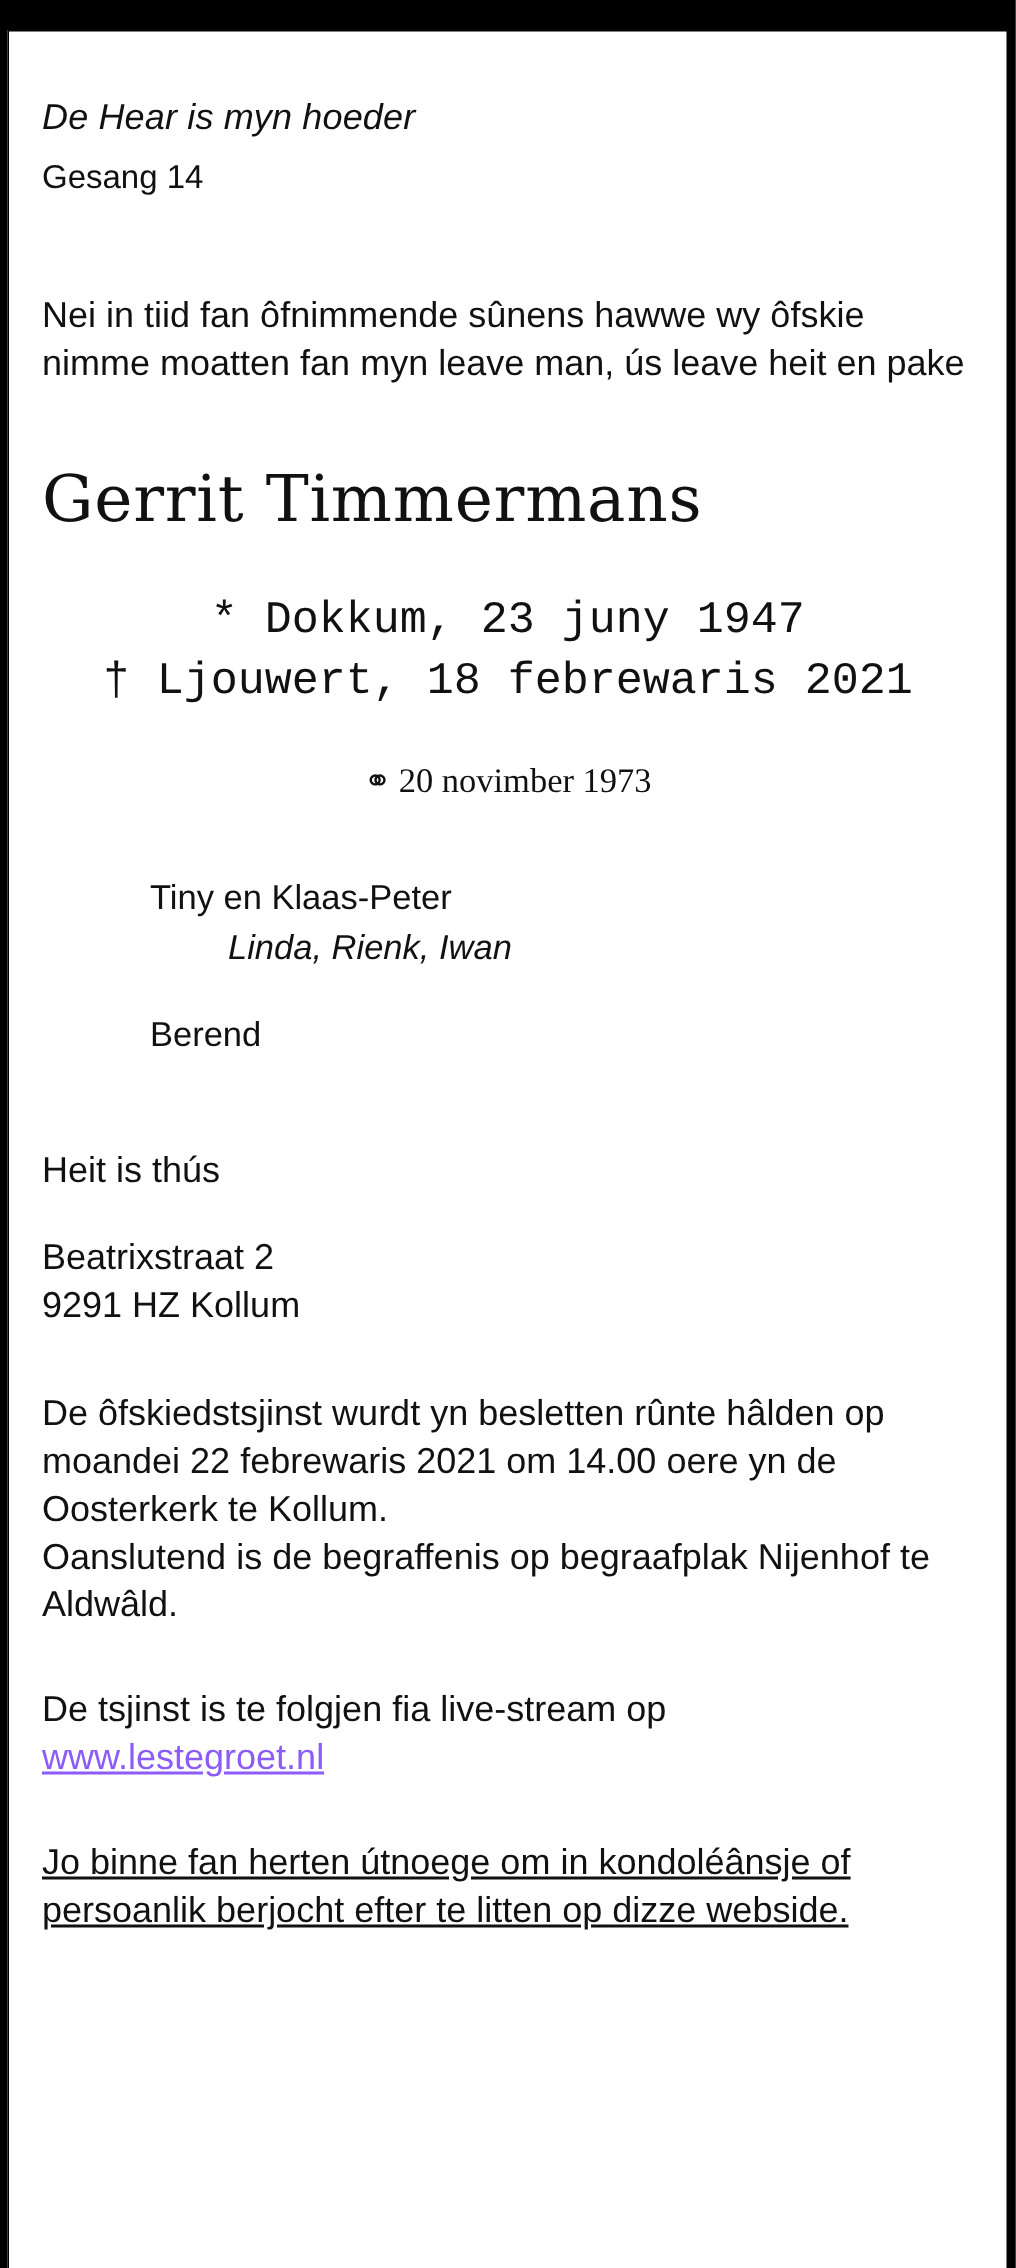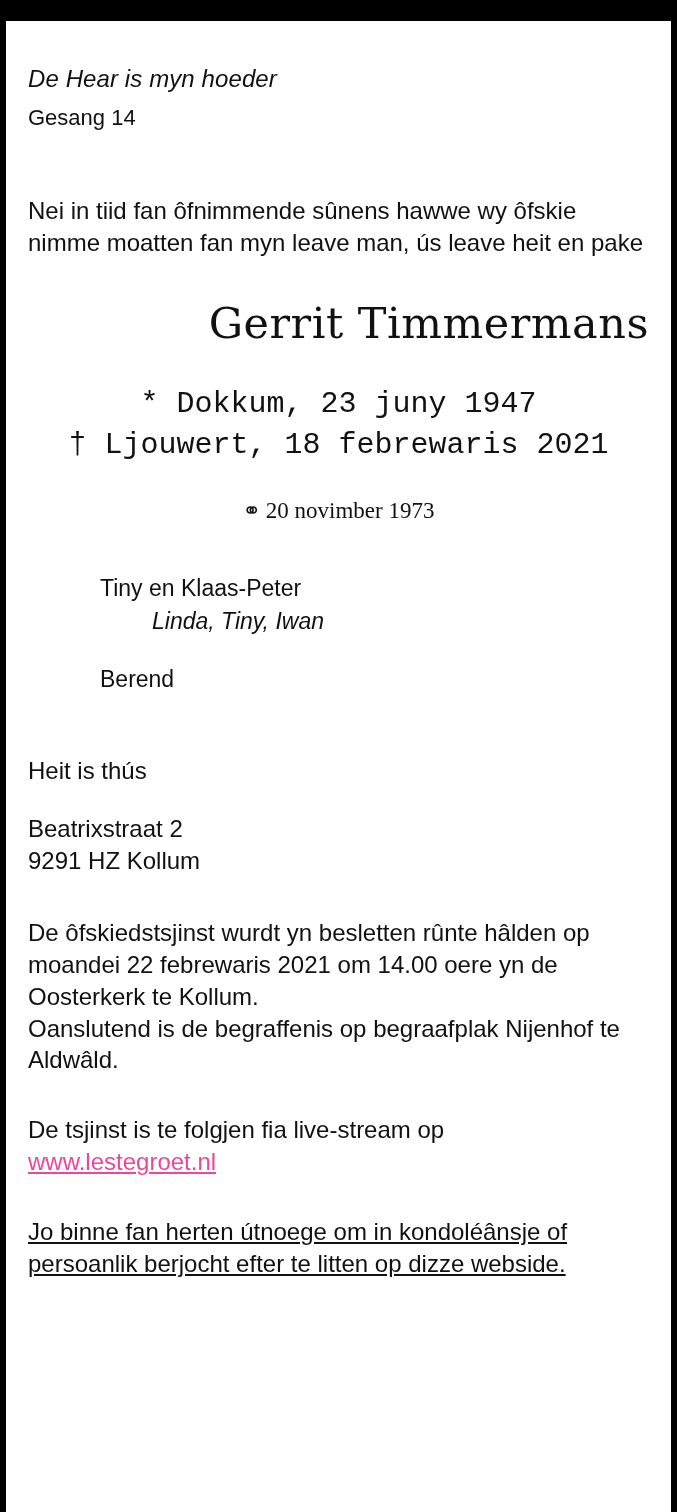--- a/index.html
+++ b/index.html
@@ -41,25 +41,25 @@
   .verse-ref {
     font-size: 22px;
     margin-top: 11px;
   }
   .intro {
     font-size: 24px;
     line-height: 1.35;
     margin-top: 64px;
   }
   .name {
-    text-align: right;
+    text-align: left;
     font-family: "DejaVu Serif", serif;
     font-size: 43px;
     letter-spacing: .5px;
-    margin-top: 38px;
+    margin-top: 48px;
     white-space: nowrap;
   }
   .dates {
     text-align: center;
     font-size: 30px;
     line-height: 1.38;
     margin-top: 36px;
     font-family: Liberation Mono, monospace;
   }
   .marriage {
@@ -99,21 +99,21 @@
     font-size: 24px;
     line-height: 1.33;
     margin-top: 40px;
   }
   .stream {
     font-size: 24px;
     line-height: 1.33;
     margin-top: 38px;
   }
   .stream a {
-    color: #ec4899;
+    color: #8b5cf6;
   }
   .invite {
     font-size: 24px;
     line-height: 1.33;
     margin-top: 38px;
     text-decoration: underline;
   }
   .logo {
     position: absolute;
     right: 22px;
@@ -142,21 +142,21 @@
     </div>
 
     <div class="marriage">
       <span class="rings">⚭</span>
       <span>20 novimber 1973</span>
     </div>
 
     <div class="family">
       <div class="fam-group">
         <div class="fam-main">Tiny en Klaas-Peter</div>
-        <div class="fam-kids">Linda, Tiny, Iwan</div>
+        <div class="fam-kids">Linda, Rienk, Iwan</div>
       </div>
       <div class="fam-group">
         <div class="fam-main">Berend</div>
       </div>
     </div>
 
     <div class="home-label">Heit is thús</div>
 
     <div class="address">
       <div>Beatrixstraat 2</div>

